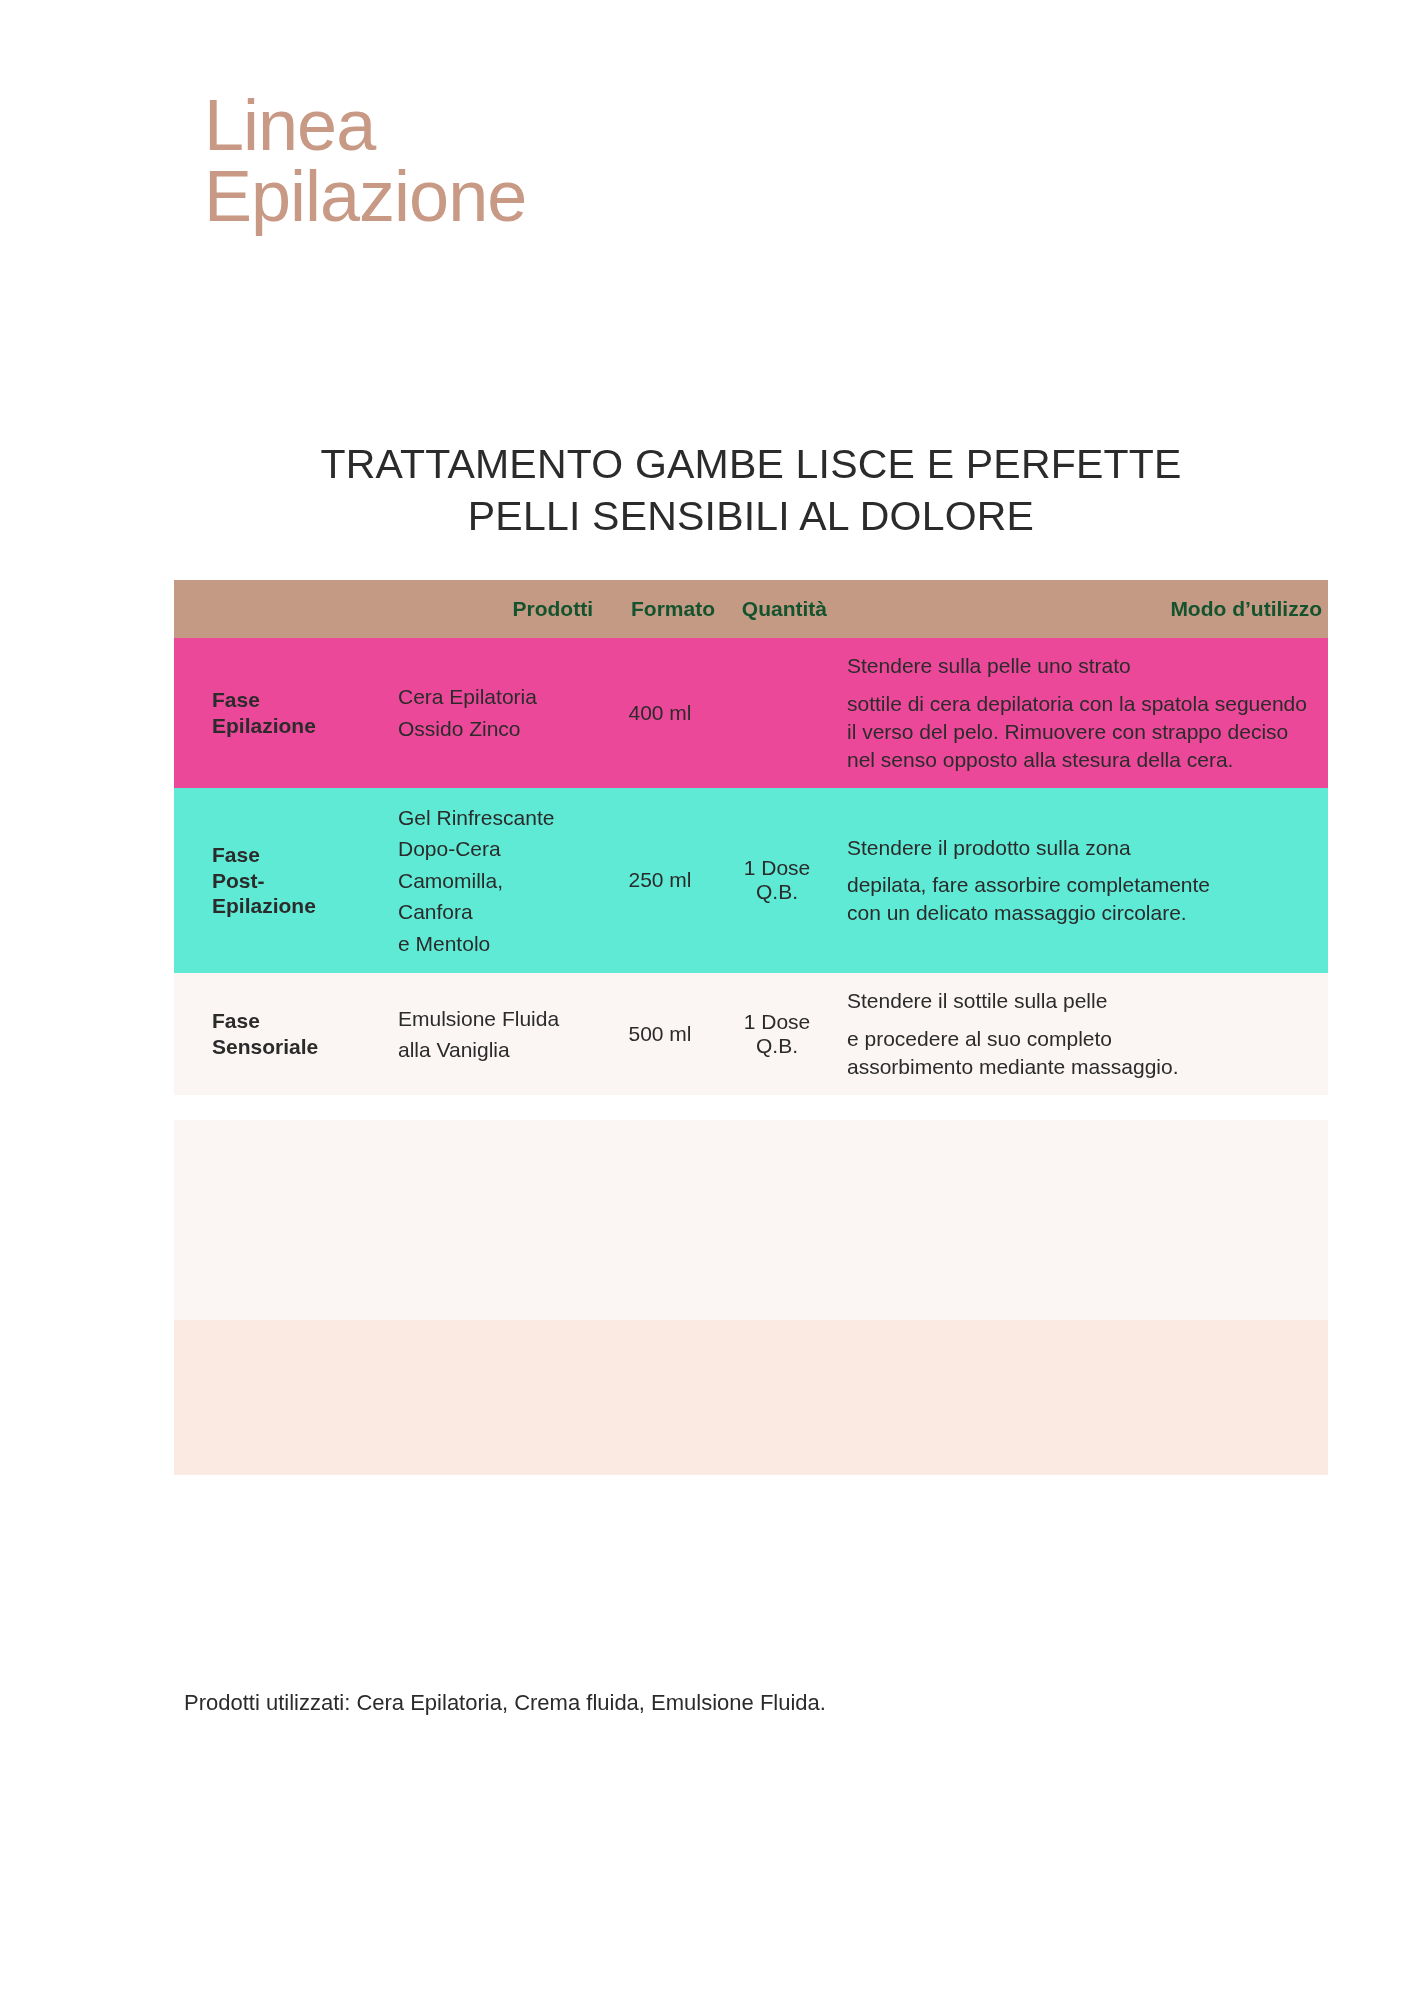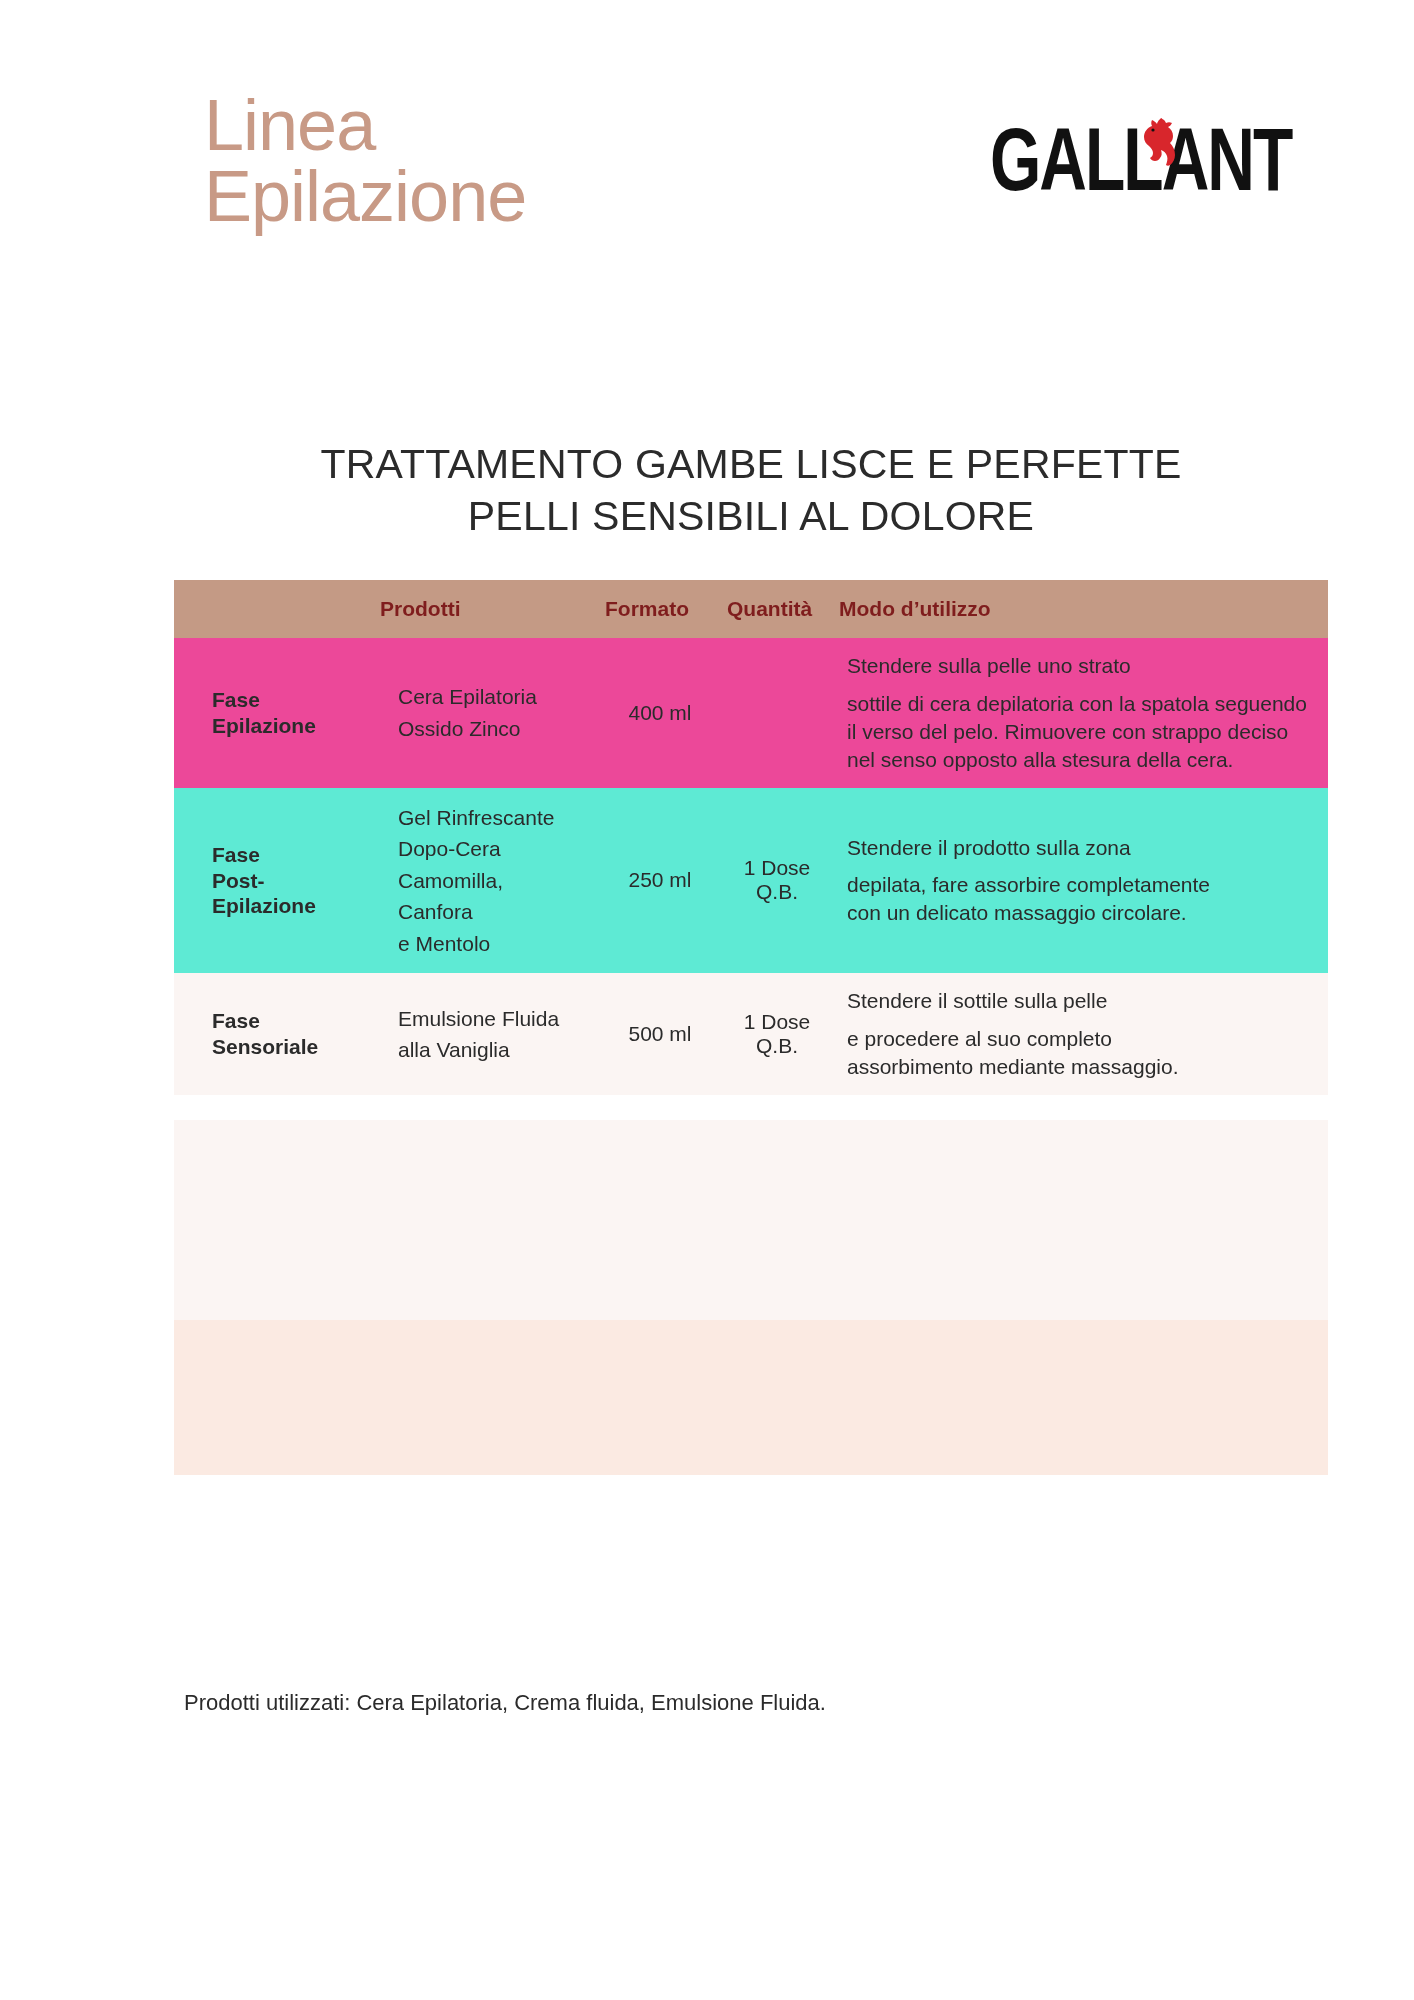--- a/index.html
+++ b/index.html
@@ -94,25 +94,25 @@
     table-layout: fixed;
   }
   table.tbl col.c-phase { width: 200px; }
   table.tbl col.c-prod  { width: 225px; }
   table.tbl col.c-form  { width: 122px; }
   table.tbl col.c-qty   { width: 112px; }
   table.tbl col.c-use   { width: 495px; }
 
   thead th {
     background: #c49a85;
-    color: #7f1d1d;
+    color: #14532d;
     font-size: 21px;
     font-weight: 700;
     padding: 17px 6px;
-    text-align: left;
+    text-align: right;
     vertical-align: middle;
   }
   thead th.blank { background: #c49a85; }
 
   tbody td {
     vertical-align: middle;
     font-size: 21px;
     color: #2b2b2b;
     padding: 14px 10px;
   }
@@ -173,29 +173,20 @@
 </head>
 <body>
 
 <div class="page">
 
   <div class="brand-title">
     <span class="line1">Linea</span>
     <span class="line2">Epilazione</span>
   </div>
 
-  <div class="logo">
-    <span class="logo-text">GALLANT</span>
-    <span class="logo-lion">
-      <svg viewBox="0 0 40 52" width="40" height="52" aria-hidden="true">
-        <path fill="#d8262c" d="M20 2c4 0 7 2 8 5 2-1 4-1 6 0-1 2-2 3-4 4 3 2 5 5 5 9 0 3-1 5-3 7 3 3 5 7 5 12 0 4-2 8-5 10-1 1-3 1-4 0 1-3 2-6 1-9-1-3-3-5-6-6 1 3 1 6-1 8-1 2-3 3-5 3-2 0-4-1-5-3 2-1 3-3 3-5 0-3-2-5-4-7-3-2-5-5-5-9 0-5 3-9 8-11-1-2-1-4 0-6 2 1 4 2 5 4 1-4 4-6 6-6z"></path>
-        <circle cx="15" cy="14" r="1.6" fill="#111"></circle>
-      </svg>
-    </span>
-  </div>
 
   <div class="doc-title">
     <span class="t1">TRATTAMENTO GAMBE LISCE E PERFETTE</span>
     <span class="t2">PELLI SENSIBILI AL DOLORE</span>
   </div>
 
   <div class="filler-light"></div>
   <div class="filler-pink"></div>
 
   <div class="table-wrap">

